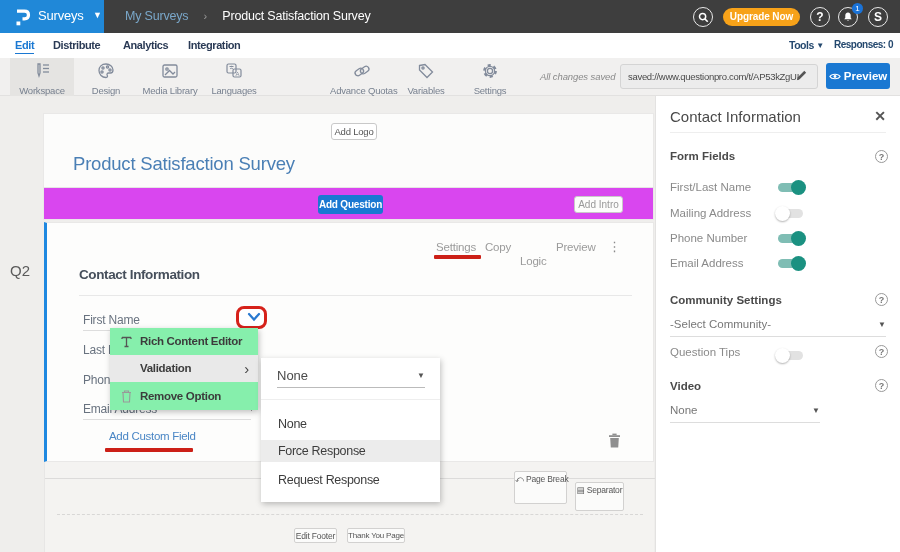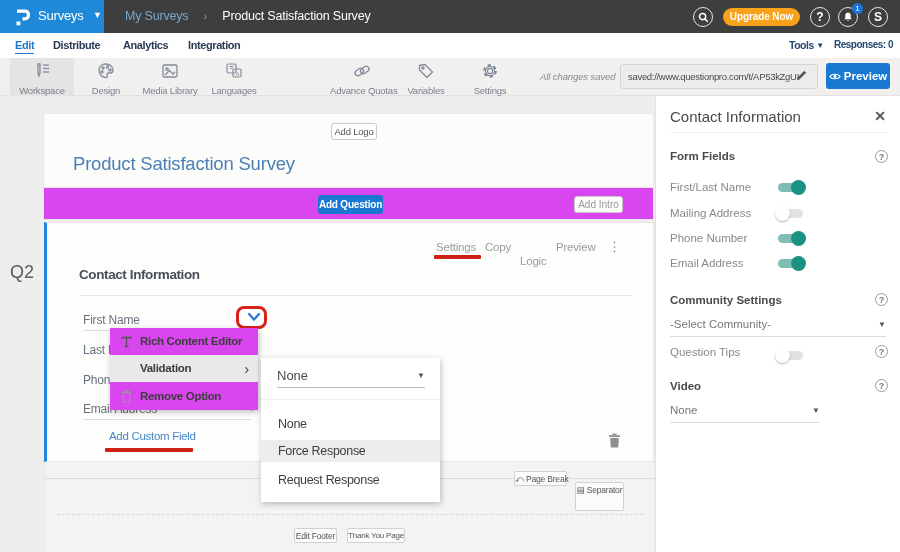--- a/index.html
+++ b/index.html
@@ -53,47 +53,47 @@
 .ssel { position:absolute; left:14px; right:14px; font-size:11.5px; color:#777; border-bottom:1px solid #ddd; padding-bottom:6px; }
 .ssel .c { float:right; font-size:8px; color:#555; margin-top:2px; }
 #chead { position:absolute; left:43px; top:113px; width:611px; height:75px; background:#fcfcfb; border:1px solid #e9e8e7; border-bottom:1px solid #e5e4e3; }
 #addlogo { position:absolute; left:287px; top:9px; width:46px; height:17px; background:#fff; border:1px solid #c9c9c9; border-radius:3px; font-size:9.5px; color:#555; text-align:center; line-height:16px; white-space:nowrap; letter-spacing:-0.2px; }
 #title { position:absolute; left:29px; top:39px; font-size:18.5px; color:#4a7fb5; letter-spacing:-0.2px; }
 #strip { position:absolute; left:43px; top:188px; width:611px; height:32px; background:#d946ef; border:1px solid #e9e8e7; border-top:none; }
 #addq { position:absolute; left:274px; top:7px; width:65px; height:19px; background:#1a78d2; border-radius:3px; color:#fff; font-size:10px; font-weight:bold; text-align:center; line-height:19px; white-space:nowrap; letter-spacing:-0.2px; }
 #addintro { position:absolute; left:530px; top:8px; width:49px; height:17px; background:#fcfcfb; border:1px solid #c9c9c9; border-radius:3px; font-size:10px; color:#999; text-align:center; line-height:15px; }
 
 #qblock { position:absolute; left:44px; top:222px; width:610px; height:240px; background:#fdfdfc; border:1px solid #e9e8e7; border-left:3px solid #1e88e0; }
-#q2 { position:absolute; left:10px; top:262px; font-size:18px; color:#5a5a5a; }
+#q2 { position:absolute; left:10px; top:262px; font-size:15px; color:#5a5a5a; }
 .qact { position:absolute; top:18px; font-size:11.5px; color:#9b9b9b; letter-spacing:-0.2px; }
 #qdots { position:absolute; left:561px; top:16px; color:#8a8a8a; font-size:13px; letter-spacing:0; }
 #redbar1 { position:absolute; left:387px; top:32px; width:47px; height:4px; background:#cc2017; border-radius:1px; }
 #qtitle { position:absolute; left:32px; top:44px; font-size:13.5px; font-weight:bold; color:#464f5b; letter-spacing:-0.4px; }
 #qdiv { position:absolute; left:32px; top:72px; width:553px; border-top:1px solid #e8e8e8; }
 .flabel { position:absolute; left:36px; font-size:12px; color:#68727f; letter-spacing:-0.2px; }
 .fline { position:absolute; left:36px; width:168px; border-top:1px solid #ddd; }
 .fcar { position:absolute; font-size:9px; color:#777; }
 #redrect { position:absolute; left:236px; top:306px; width:31px; height:23px; border:3.5px solid #d6221a; border-radius:8px; background:#fff; }
 #chev { position:absolute; left:8px; top:3px; }
 #acf { position:absolute; left:62px; top:207px; font-size:11.5px; color:#4a86c5; letter-spacing:-0.3px; }
 #redbar2 { position:absolute; left:58px; top:225px; width:88px; height:4px; background:#cc2017; border-radius:1px; }
 #trash { position:absolute; left:561px; top:210px; }
 
 
 #foot { position:absolute; left:44px; top:462px; width:610px; height:90px; background:#f4f3f1; border-left:1px solid #e7e6e5; }
 #fline1 { position:absolute; left:0; top:16px; width:610px; border-top:1px solid #dcdbda; }
 #fdash { position:absolute; left:12px; top:52px; width:586px; border-top:1px dashed #d8d7d6; }
 .fbtn { position:absolute; background:#fbfbfa; border:1px solid #d2d1d0; border-radius:2px; font-size:9.5px; color:#555; text-align:center; white-space:nowrap; letter-spacing:-0.2px; }
-#pbrk { left:469px; top:9px; width:53px; height:15px; line-height:14px; font-size:8.5px; }
+#pbrk { left:469px; top:9px; width:53px; height:33px; line-height:14px; font-size:8.5px; }
 #sepr { left:530px; top:20px; width:49px; height:29px; line-height:14px; font-size:8.5px; }
 #efoot { left:249px; top:66px; width:43px; height:15px; line-height:14px; font-size:8.5px; }
 #typg { left:302px; top:66px; width:58px; height:15px; line-height:14px; font-size:8px; }
 
 
-#menu1 { position:absolute; left:110px; top:328px; width:148px; height:82px; background:#d946ef; box-shadow:1px 2px 6px rgba(0,0,0,.25); }
+#menu1 { position:absolute; left:110px; top:328px; width:148px; height:82px; background:#86efac; box-shadow:1px 2px 6px rgba(0,0,0,.25); }
 #menu1 .row { position:absolute; left:0; width:148px; height:27px; font-size:11.5px; font-weight:bold; color:#3c3c3c; line-height:27px; letter-spacing:-0.3px; white-space:nowrap; }
 #menu1 .row .txt { margin-left:30px; }
 #m1r2 { background:#e9e9e9; }
 #m1arrow { position:absolute; right:9px; top:0; font-size:15px; color:#444; font-weight:normal; }
 #menu2 { position:absolute; left:261px; top:358px; width:179px; height:144px; background:#fff; box-shadow:1px 2px 6px rgba(0,0,0,.25); }
 #m2sel { position:absolute; left:16px; top:10px; width:148px; font-size:13px; color:#4a4a4a; border-bottom:1px solid #bbb; padding-bottom:4px; }
 #m2sel .c { float:right; font-size:8px; color:#555; margin-top:3px; }
 #menu2 .item { position:absolute; left:0; width:179px; height:24px; font-size:12.5px; color:#3d3d3d; line-height:24px; letter-spacing:-0.3px; }
 #menu2 .item .txt { margin-left:17px; }
 #m2i2 { background:#ececec; }

